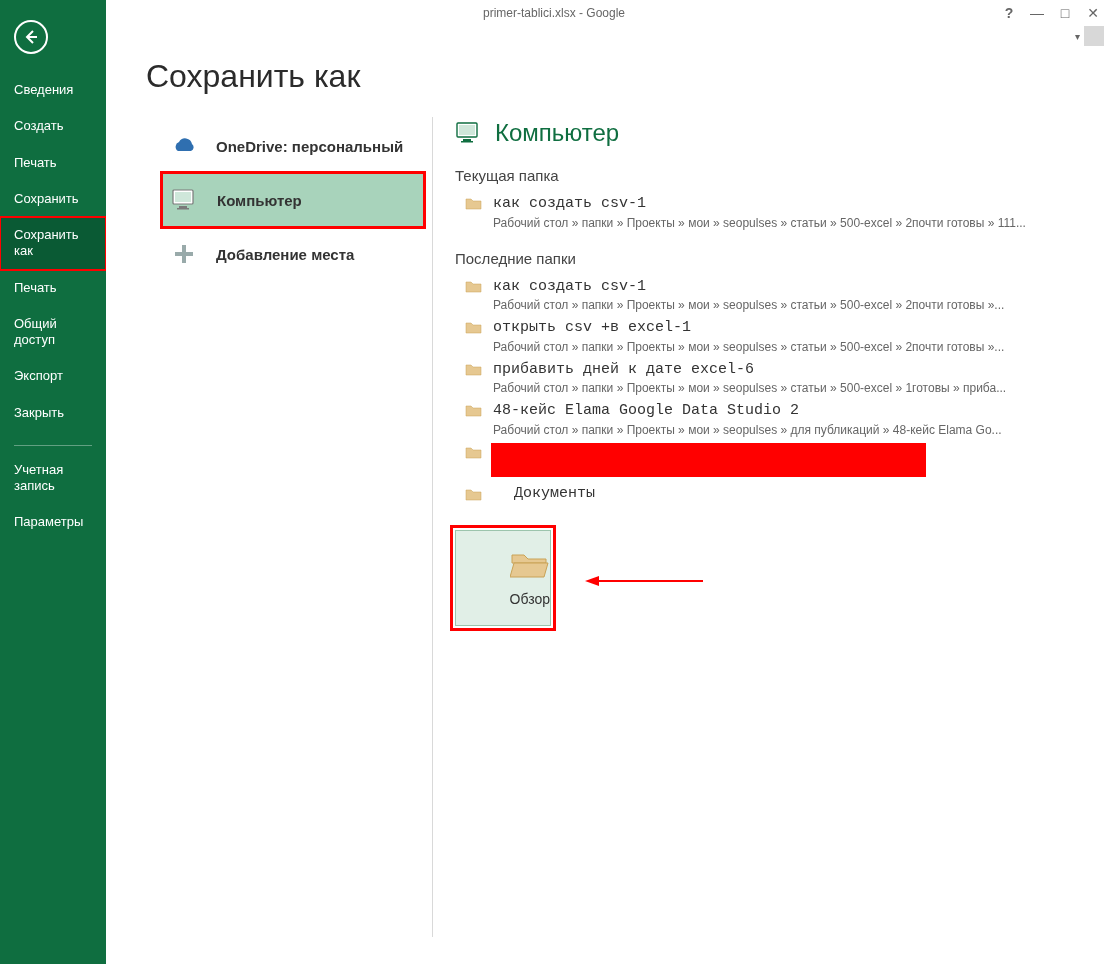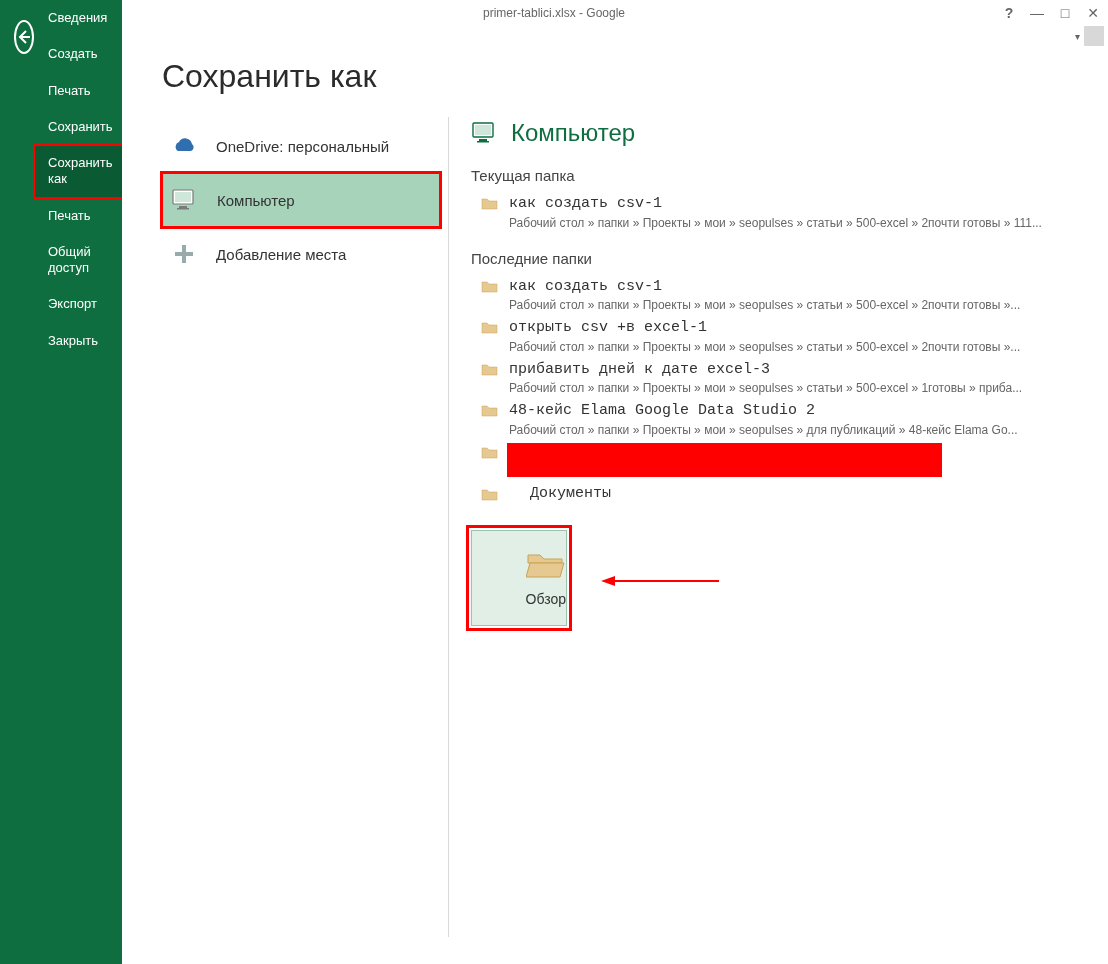--- a/index.html
+++ b/index.html
@@ -11,34 +11,34 @@
   .titlebar { position: absolute; top: 0; left: 0; right: 0; height: 28px; z-index: 5; }
   .titlebar .title { position: absolute; left: 50%; transform: translateX(-50%); top: 6px; font-size: 12px; color: #666; }
   .titlebar .ctrls { position: absolute; right: 4px; top: 2px; display: flex; align-items: center; gap: 6px; }
   .titlebar .ctrls span { width: 22px; height: 22px; display: inline-flex; align-items: center; justify-content: center; font-size: 14px; color: #666; cursor: pointer; }
   .titlebar .ctrls .qmark { font-weight: bold; }
   .titlebar .user-row { position: absolute; right: 4px; top: 26px; display: flex; align-items: center; gap: 4px; }
   .titlebar .user-row .chev { font-size: 10px; color: #666; }
   .titlebar .user-row .avatar { width: 20px; height: 20px; background: #d8d8d8; display: inline-block; }
 
   
-  .sidebar { width: 122px; height: 100%; background: #0f6e40; color: #fff; display: flex; font-size: 13px; position: relative; }
+  .sidebar { width: 106px; height: 100%; background: #0f6e40; color: #fff; display: flex; flex-direction: column; font-size: 13px; position: relative; }
   .back-btn { width: 34px; height: 34px; border: 2px solid #fff; border-radius: 50%; margin: 20px 0 18px 14px; display: flex; align-items: center; justify-content: center; cursor: pointer; }
   .back-btn svg { width: 16px; height: 16px; }
   .side-item { padding: 10px 14px; cursor: pointer; line-height: 1.25; }
   .side-item.selected { background: #0a5a34; }
   .side-item.hl { outline: 2px solid #ff0000; outline-offset: -1px; }
   .side-sep { border-top: 1px solid rgba(255,255,255,.35); margin: 14px 14px 6px; }
 
   
   .main { flex: 1; height: 100%; background: #fff; position: relative; padding-top: 28px; }
   .page-title { font-size: 32px; font-weight: 300; color: #2b2b2b; margin: 30px 0 24px 40px; }
 
   .two-col { display: flex; }
-  .loc-list { width: 318px; padding-left: 40px; }
+  .loc-list { width: 318px; padding-left: 56px; font-weight: bold; }
   .loc-item { display: flex; align-items: center; height: 54px; gap: 18px; font-size: 15px; color: #333; cursor: pointer; padding-left: 8px; }
   .loc-item.selected { background: #a8d3bb; border: 1px solid #6fae8c; }
   .loc-item.hl { outline: 3px solid #ff0000; outline-offset: -1px; }
   .loc-icon { width: 28px; height: 22px; display: inline-flex; align-items: center; justify-content: center; }
 
   .vsep { width: 1px; background: #d9d9d9; margin-left: 8px; margin-right: 22px; margin-top: -2px; height: 820px; }
 
   .detail { flex: 1; padding-right: 28px; }
   .detail h2 { display: flex; align-items: center; gap: 12px; font-size: 24px; font-weight: 400; color: #0f6e40; margin-bottom: 20px; }
   .section-label { font-size: 15px; color: #444; margin-bottom: 6px; margin-top: 16px; }
@@ -187,21 +187,21 @@
               <div>
                 <div class="fname">открыть csv +в excel-1</div>
                 <div class="fpath">Рабочий стол » папки » Проекты » мои » seopulses » статьи » 500-excel » 2почти готовы »...</div>
               </div>
             </div>
             <div class="folder-row">
               <svg class="folder-icon" viewBox="0 0 18 14">
                 <use href="#folder-g"></use>
               </svg>
               <div>
-                <div class="fname">прибавить дней к дате excel-3</div>
+                <div class="fname">прибавить дней к дате excel-6</div>
                 <div class="fpath">Рабочий стол » папки » Проекты » мои » seopulses » статьи » 500-excel » 1готовы » приба...</div>
               </div>
             </div>
             <div class="folder-row">
               <svg class="folder-icon" viewBox="0 0 18 14">
                 <use href="#folder-g"></use>
               </svg>
               <div>
                 <div class="fname">48-кейс Elama Google Data Studio 2</div>
                 <div class="fpath">Рабочий стол » папки » Проекты » мои » seopulses » для публикаций » 48-кейс Elama Go...</div>

